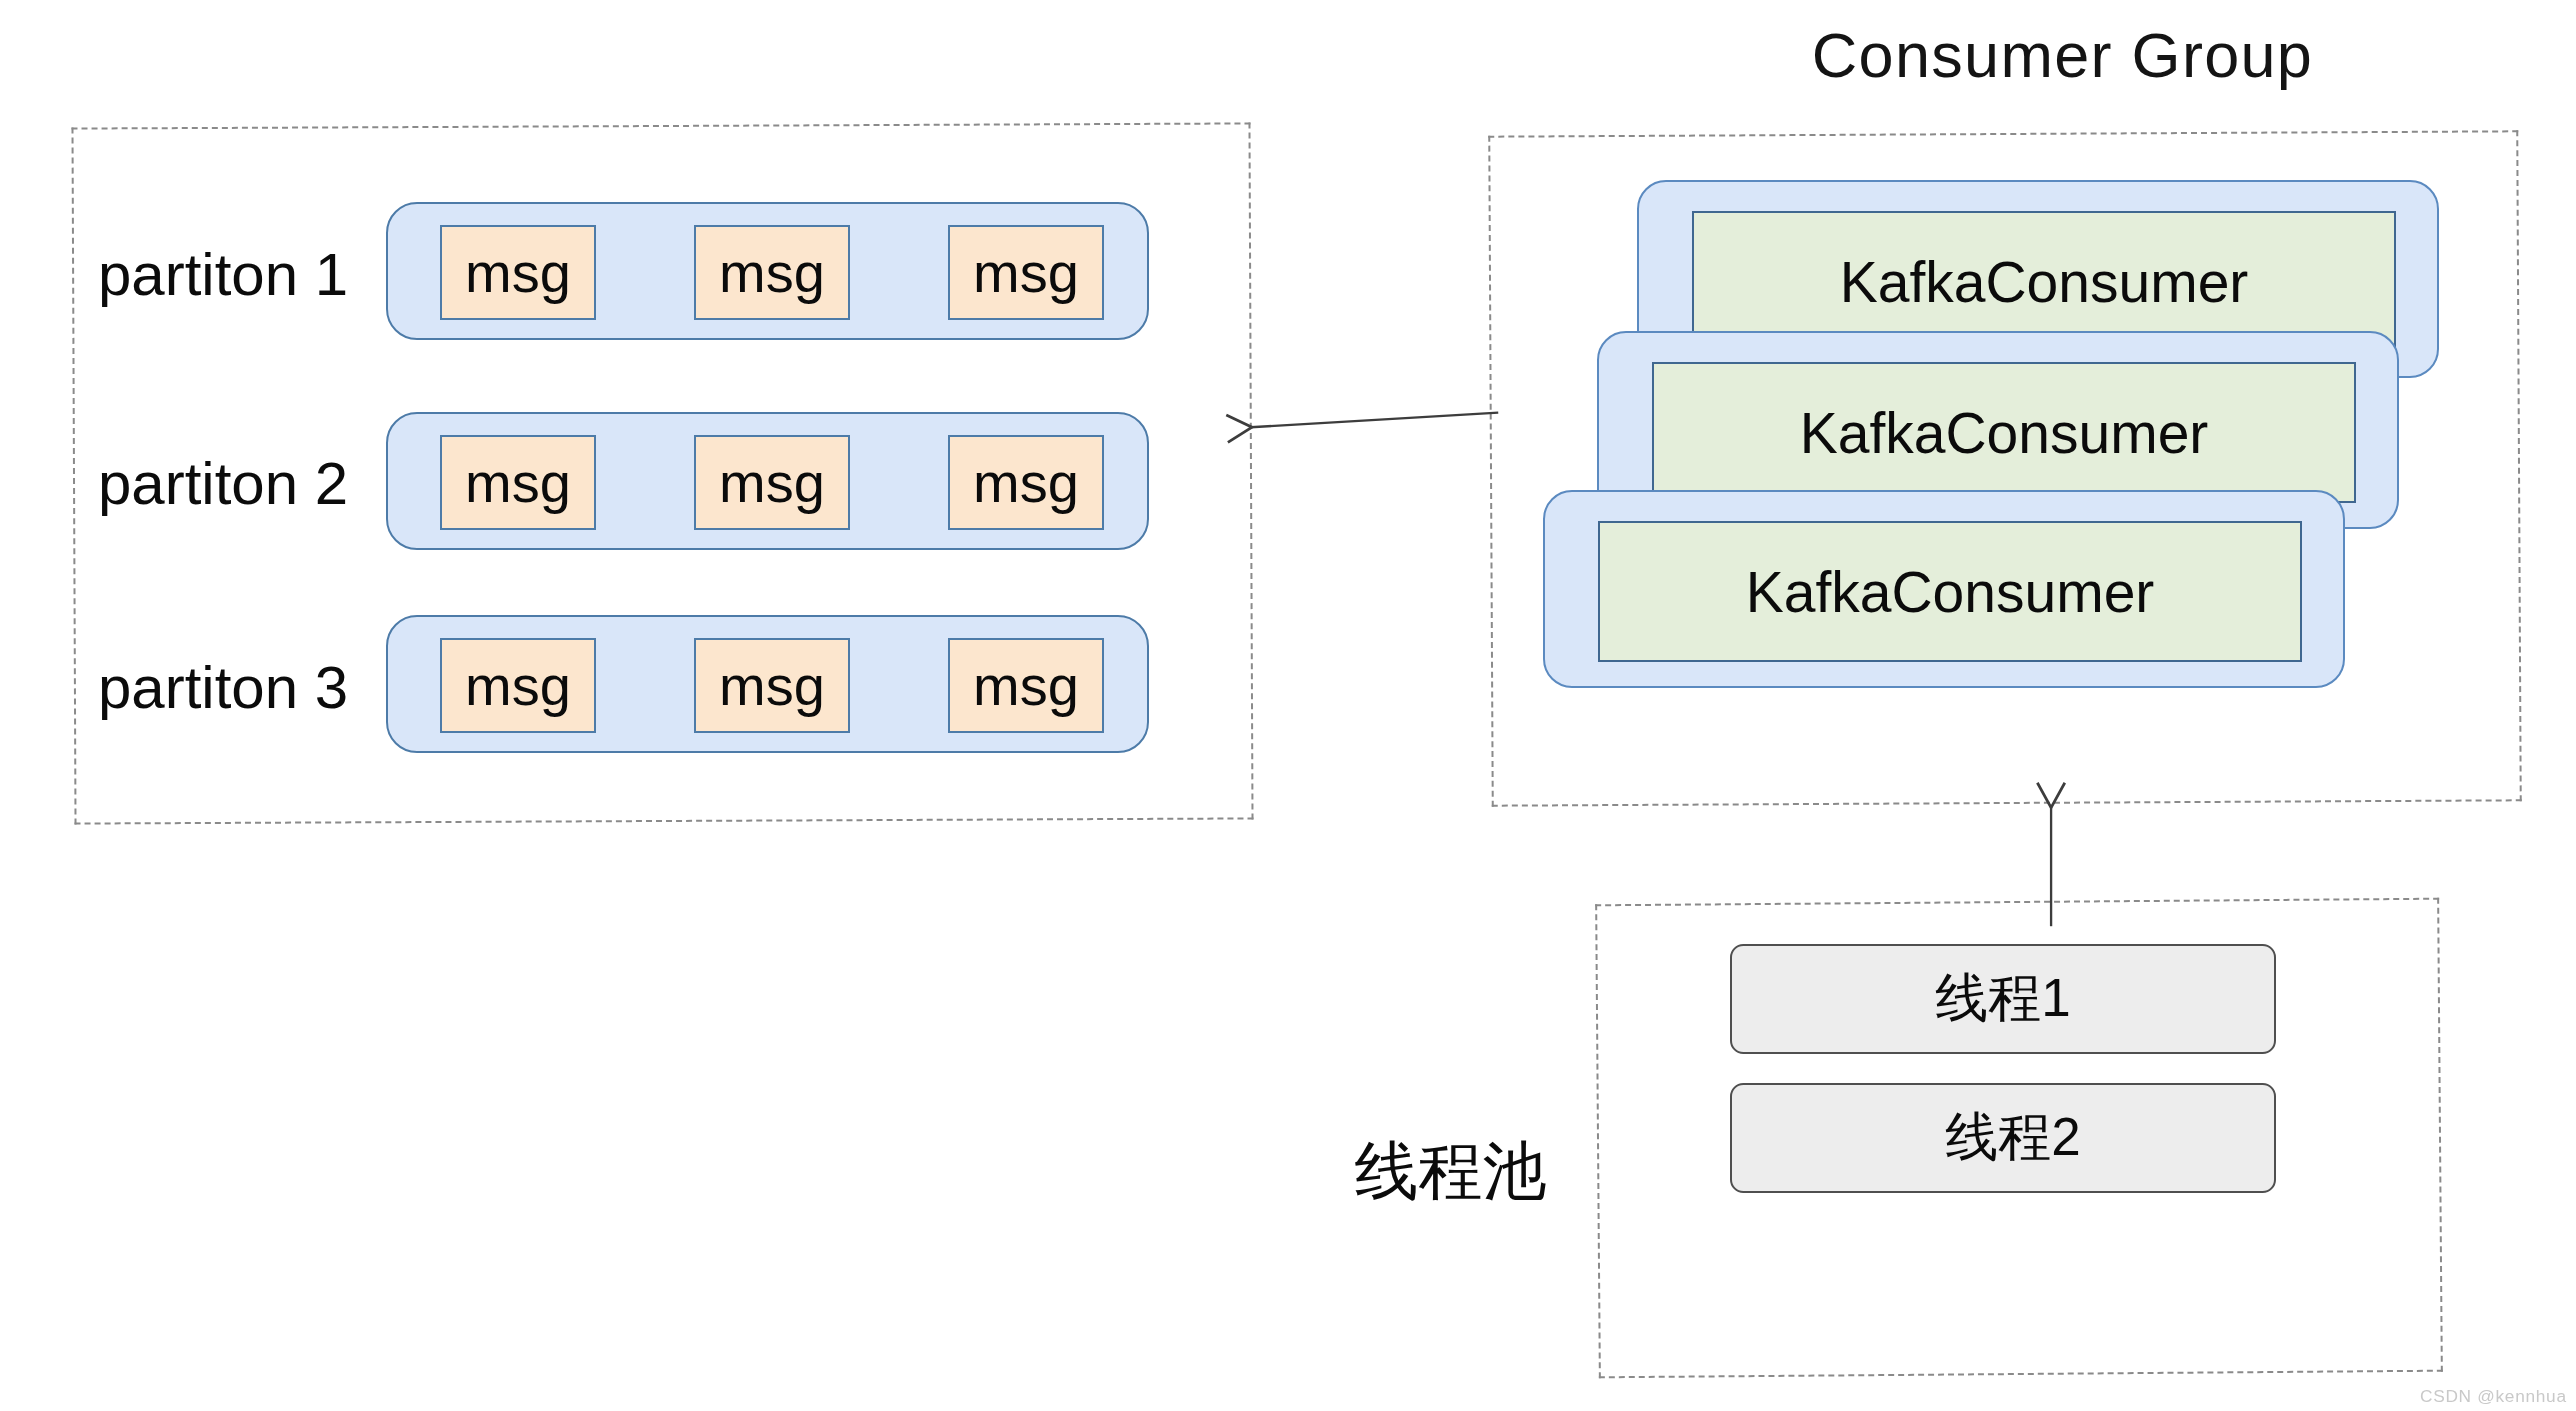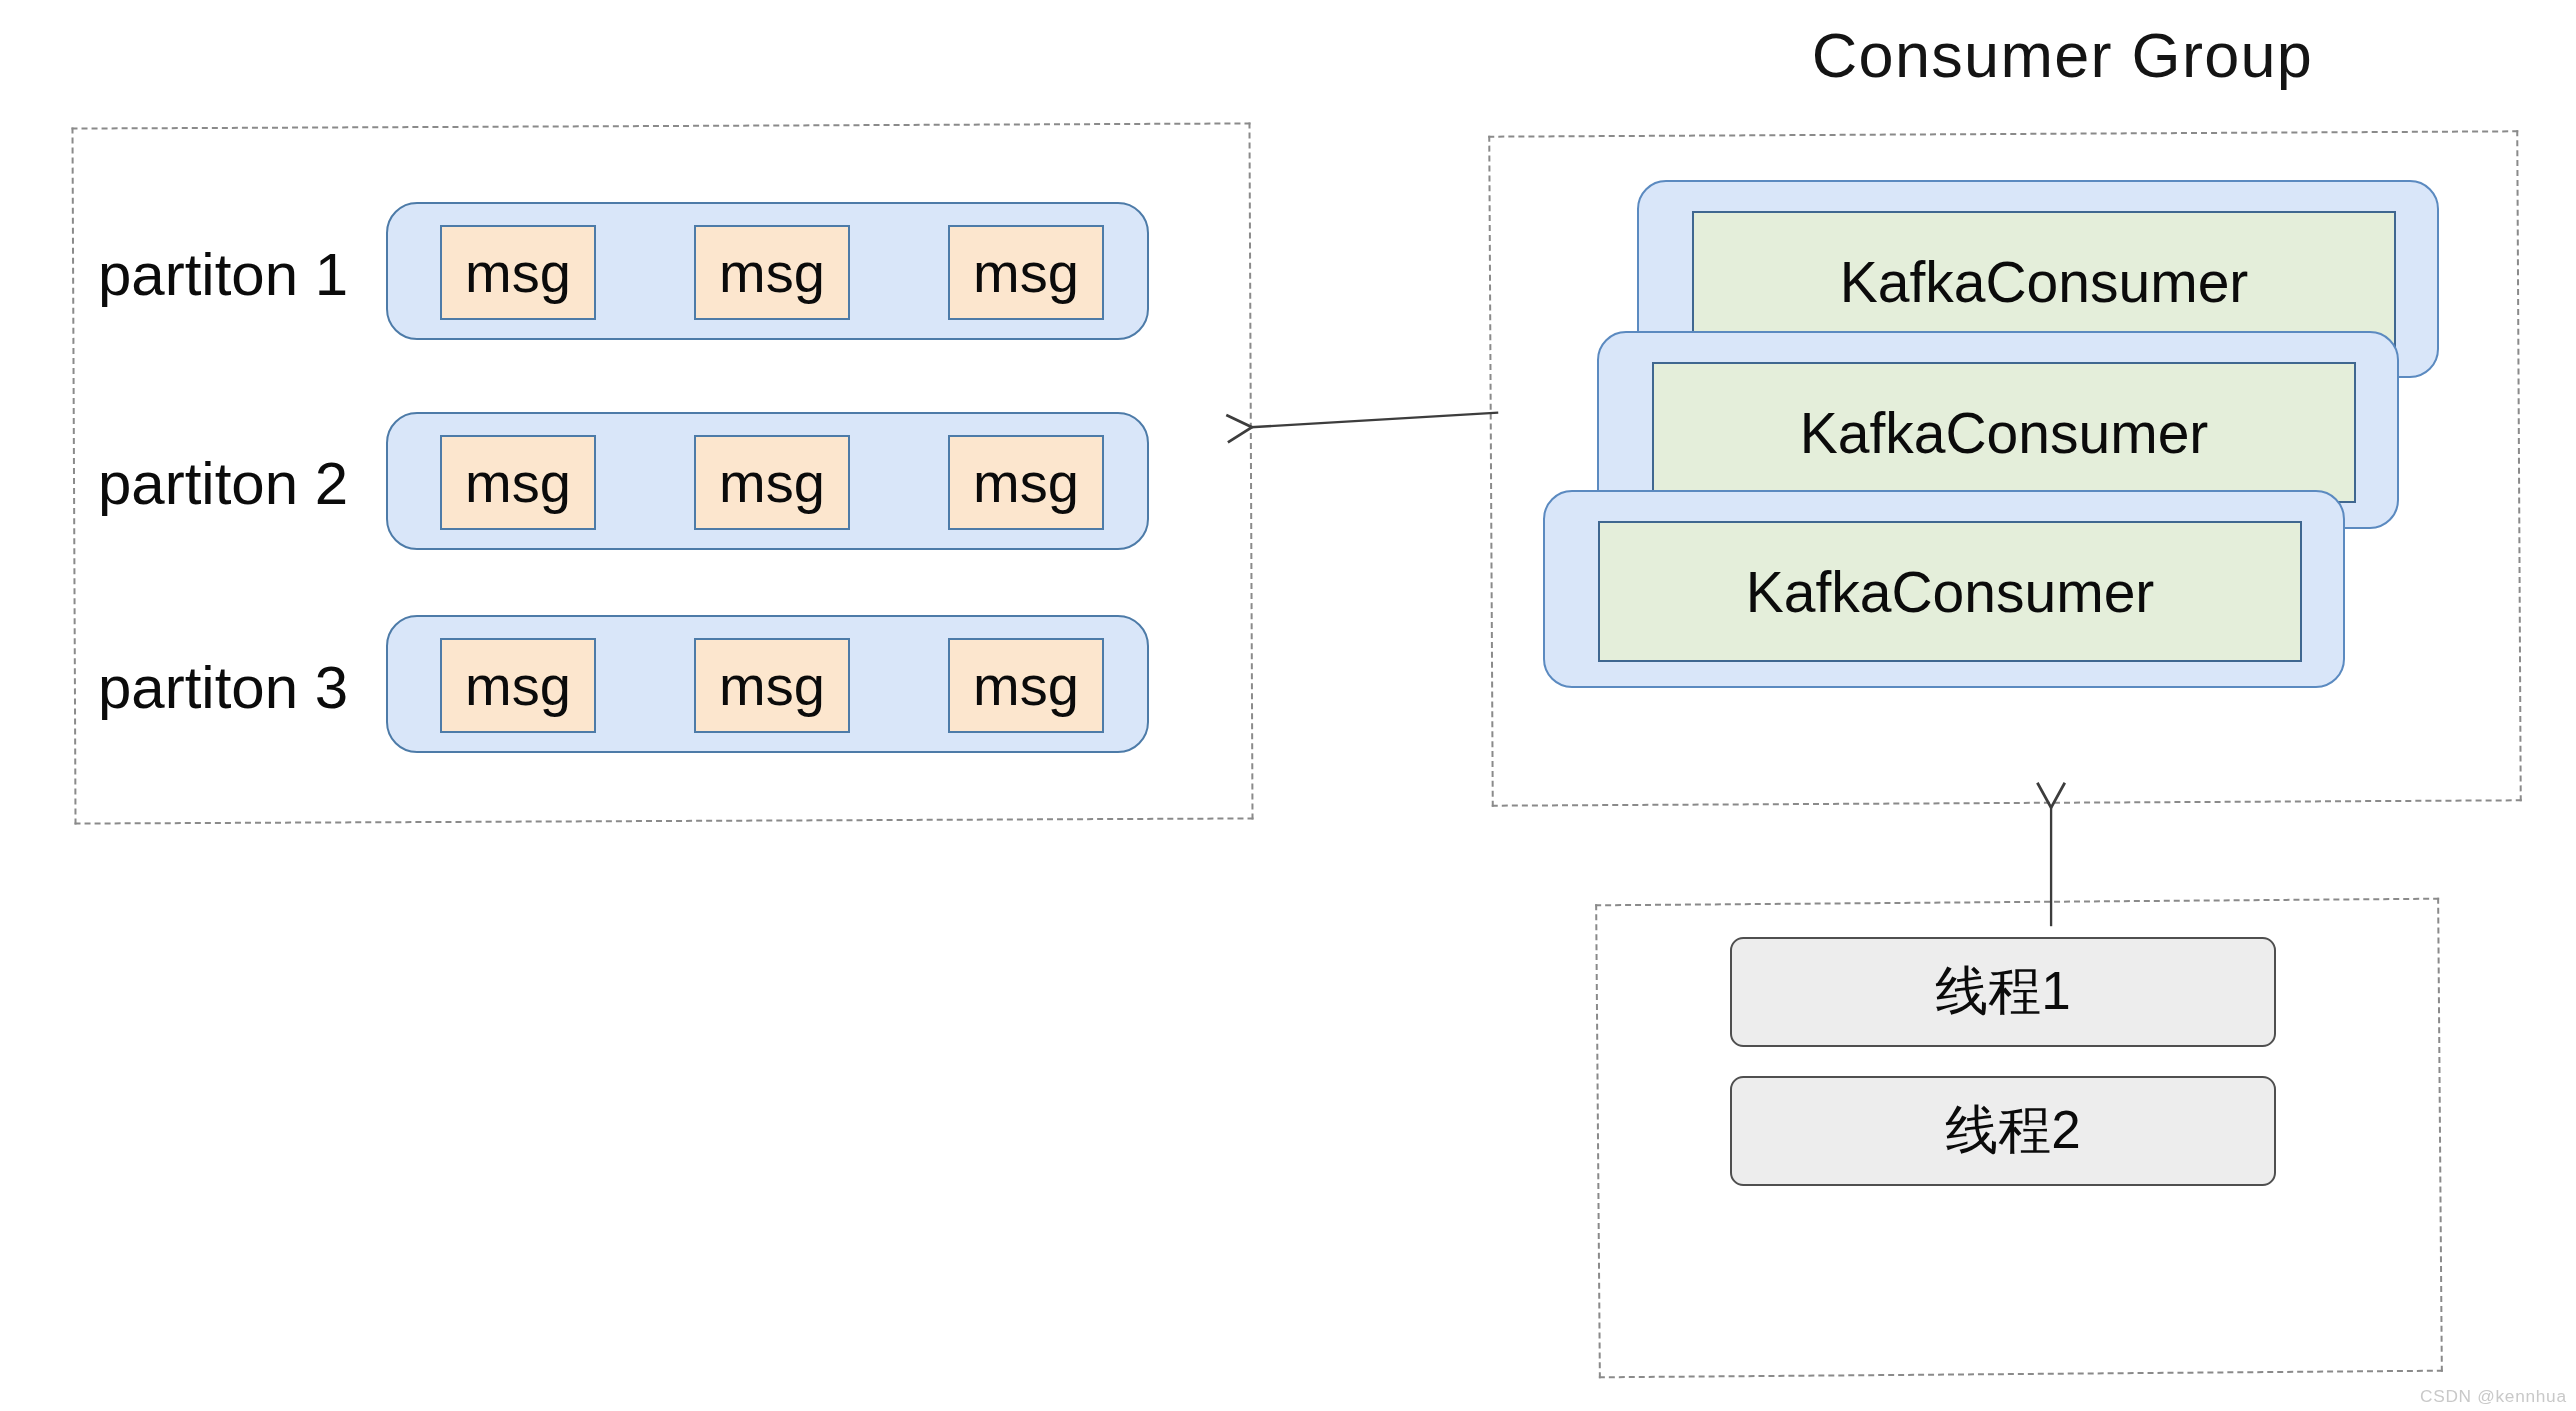--- a/index.html
+++ b/index.html
@@ -85,21 +85,21 @@
   #thread-pool-label{
     position:absolute;left:1324px;top:1128px;width:253px;
     text-align:center;font-size:64px;color:#0b0b0b;white-space:nowrap;
   }
   .thread-box{
     position:absolute;left:1730px;width:546px;height:110px;
     background:var(--thread-fill);
     border:2px solid var(--thread-border);
     border-radius:13.3px;
     display:flex;align-items:center;justify-content:center;
-    font-size:53px;color:#0b0b0b;white-space:nowrap;
+    font-size:53px;color:#0b0b0b;white-space:nowrap;margin-top:7px;
   }
   #thread-box-1{top:937px;}
   #thread-box-2{top:1076px;padding-left:20px;}
   #thread-box-3{top:1216px;}
 
   
   #arrows{position:absolute;left:0;top:0;width:2576px;height:1412px;pointer-events:none;}
 
   
   #watermark{
@@ -142,20 +142,21 @@
     <div class="consumer-card-inner">KafkaConsumer</div>
   </div>
   <div class="consumer-card" id="consumer-card-2">
     <div class="consumer-card-inner">KafkaConsumer</div>
   </div>
   <div class="consumer-card" id="consumer-card-3">
     <div class="consumer-card-inner">KafkaConsumer</div>
   </div>
 
   <div class="dashed-panel" id="thread-panel"></div>
+  <div id="thread-pool-label">线程池</div>
   <div class="thread-box" id="thread-box-1">线程1</div>
   <div class="thread-box" id="thread-box-2">线程2</div>
 
   <svg id="arrows" viewBox="0 0 3872 2122" xmlns="http://www.w3.org/2000/svg">
     <defs>
       <marker id="open-arrow" viewBox="0 0 14 14" refX="2.5" refY="7" markerWidth="15" markerHeight="15" orient="auto" markerUnits="strokeWidth">
         <path d="M12,1.5 L2,7 L12,12.5" fill="none" stroke="var(--arrow)" stroke-width="1.1"></path>
       </marker>
     </defs>
     <line x1="2252" y1="620" x2="1880" y2="642" stroke="var(--arrow)" stroke-width="3.5" marker-end="url(#open-arrow)"></line>

